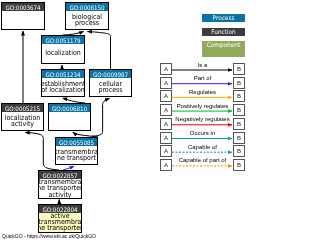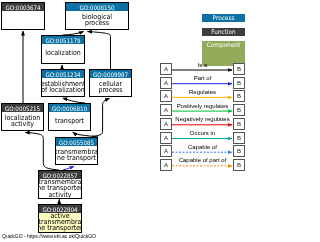--- a/index.html
+++ b/index.html
@@ -44,21 +44,21 @@
       <path d="M98,137 C93,136.4 86,135.6 80,134.8 C77,134.4 74.5,133.5 72.8,132.3" fill="none" stroke="#000000" stroke-width="1" marker-end="url(#ah000000)"></path>
       <path d="M92,136 C96,136.2 99.5,135.6 101.5,134 C102.4,133.2 102.6,132.3 102.6,131 L102.6,104.5 C102.6,102.8 103.4,101.7 105,100.5 C106.4,99.6 108,98.9 109.4,98.3" fill="none" stroke="#000000" stroke-width="1" marker-end="url(#ah000000)"></path>
       <path d="M59,170 C52,169.5 46.5,168.5 44.5,166.5 C43.6,165.6 43.3,164.4 43.3,162.8 L43.3,138.5 C43.3,136.6 42.6,135.4 40.5,134.6 C37,133.3 31,132.7 25.2,132.5" fill="none" stroke="#000000" stroke-width="1" marker-end="url(#ah000000)"></path>
       <path d="M63,170 C67,169 71,167.5 74,166.2" fill="none" stroke="#2222ee" stroke-width="1" marker-end="url(#ah2222ee)"></path>
       <path d="M59.2,204 L59.2,199.5" fill="none" stroke="#000000" stroke-width="1" marker-end="url(#ah000000)"></path>
     </svg>
   <div id="nodes">
       <div class="node" style="left: 1px; top: 2px; width: 44px; height: 28px;">
         <div class="hdr function">GO:0003674</div>
       </div>
-      <div class="node" style="left: 65px; top: 2px; width: 64px; height: 28px;">
+      <div class="node" style="left: 65px; top: 2px; width: 44px; height: 28px;">
         <div class="hdr process">GO:0008150</div>
         <div class="bdy" style="height: 18px;">
           <div>biological</div>
           <div>process</div>
         </div>
       </div>
       <div class="node" style="left: 41px; top: 35px; width: 44px; height: 29px;">
         <div class="hdr process">GO:0051179</div>
         <div class="bdy" style="height: 19px; align-items: center;">
           <div>localization</div>
@@ -80,23 +80,20 @@
       </div>
       <div class="node" style="left: 1px; top: 103px; width: 43px; height: 28px;">
         <div class="hdr function">GO:0005215</div>
         <div class="bdy" style="height: 18px;">
           <div>localization</div>
           <div>activity</div>
         </div>
       </div>
       <div class="node" style="left: 48px; top: 103px; width: 43px; height: 28px;">
         <div class="hdr process">GO:0006810</div>
-        <div class="bdy" style="height: 18px;">
-          <div>transport</div>
-        </div>
       </div>
       <div class="node" style="left: 55px; top: 137px; width: 43px; height: 28px;">
         <div class="hdr process">GO:0055085</div>
         <div class="bdy" style="height: 18px;">
           <div>transmembra</div>
           <div>ne transport</div>
         </div>
       </div>
       <div class="node" style="left: 38px; top: 170px; width: 44px; height: 29px;">
         <div class="hdr function">GO:0022857</div>
@@ -112,21 +109,21 @@
           <div>active</div>
           <div>transmembra</div>
           <div>ne transporter</div>
           <div>activity</div>
         </div>
       </div>
     </div>
   <div id="legend">
       <div class="chip" style="left: 202px; top: 14px; width: 43px; height: 8px; background: rgb(11, 114, 163);">Process</div>
       <div class="chip" style="left: 202px; top: 27.5px; width: 43px; height: 8px; background: rgb(60, 60, 60);">Function</div>
-      <div class="chip" style="left: 202px; top: 41px; width: 43px; height: 25px; background: rgb(146, 171, 91);">Component</div>
+      <div class="chip" style="left: 202px; top: 41px; width: 43px; height: 16px; background: rgb(146, 171, 91);">Component</div>
       <svg width="250" height="242" style="position: absolute; left: 0px; top: 0px;">
         <defs>
           <marker id="lm0" viewBox="0 0 10 10" refX="9" refY="5" markerWidth="5" markerHeight="5" orient="auto">
             <path d="M0,1 L10,5 L0,9 z" fill="#000000"></path>
           </marker>
           <marker id="lm1" viewBox="0 0 10 10" refX="9" refY="5" markerWidth="5" markerHeight="5" orient="auto">
             <path d="M0,1 L10,5 L0,9 z" fill="#2222ee"></path>
           </marker>
           <marker id="lm2" viewBox="0 0 10 10" refX="9" refY="5" markerWidth="5" markerHeight="5" orient="auto">
             <path d="M0,1 L10,5 L0,9 z" fill="#ffb400"></path>

